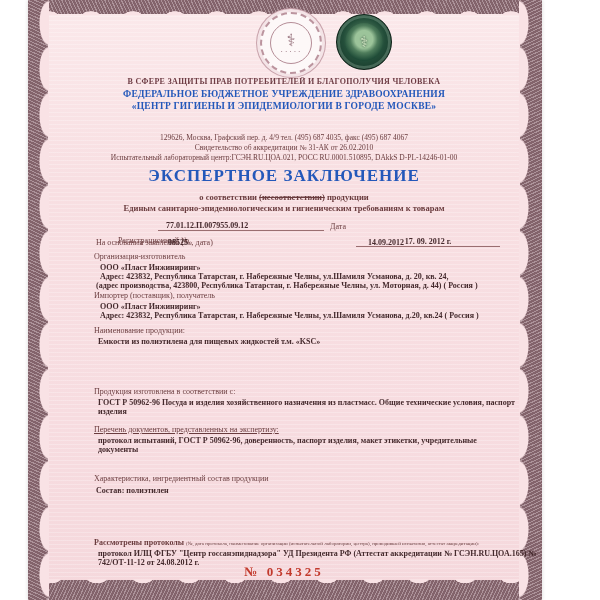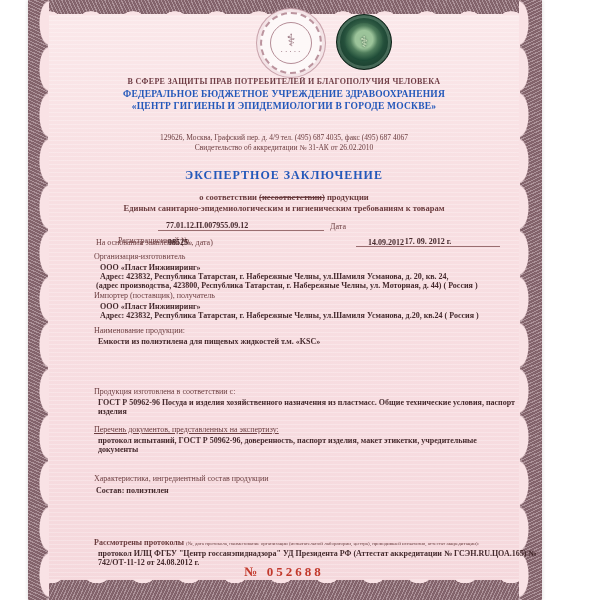--- a/index.html
+++ b/index.html
@@ -54,21 +54,21 @@
   
   .t{position:absolute;color:#6a3c3e;font-size:8px;line-height:9px;white-space:nowrap;}
   .wrap{white-space:normal;}
   .center{left:20px;right:22px;text-align:center;}
   .bold{font-weight:bold;}
   .blue{color:#2458ba;}
   .maroonhead{color:#6d3c44;font-weight:bold;letter-spacing:.3px;}
   .small{font-size:7.5px;}
   .tiny{font-size:5px;letter-spacing:0;}
   .value{color:#452a2d;font-weight:bold;}
-  .title{font-size:12px;font-weight:bold;letter-spacing:1px;color:#2458ba;}
+  .title{font-size:17px;font-weight:bold;letter-spacing:1px;color:#2458ba;}
   .strike{text-decoration:line-through;}
   .uline{border-bottom:1px solid #9a6e70;display:inline-block;}
   .serial{color:#c2392c;font-weight:bold;font-size:13px;letter-spacing:3px;
     font-family:"Liberation Serif","DejaVu Serif",serif;}
 </style>
 </head>
 <body>
 
 <div class="scan">
   <div class="certificate">
@@ -95,20 +95,21 @@
     <div class="seal-right">
       <span class="glyph">⚕</span>
     </div>
 
     <div class="t center maroonhead" style="top:77px;font-size:8px;">В СФЕРЕ ЗАЩИТЫ ПРАВ ПОТРЕБИТЕЛЕЙ И БЛАГОПОЛУЧИЯ  ЧЕЛОВЕКА</div>
     <div class="t center bold blue" style="top:90px;font-size:9.5px;letter-spacing:.2px;">ФЕДЕРАЛЬНОЕ БЮДЖЕТНОЕ УЧРЕЖДЕНИЕ ЗДРАВООХРАНЕНИЯ</div>
     <div class="t center bold blue" style="top:102px;font-size:9.5px;letter-spacing:.2px;">«ЦЕНТР ГИГИЕНЫ И ЭПИДЕМИОЛОГИИ В ГОРОДЕ МОСКВЕ»</div>
 
     <div class="t center small" style="top:133px;">129626, Москва, Графский пер. д. 4/9 тел. (495) 687 4035, факс (495) 687 4067</div>
     <div class="t center small" style="top:143px;">Свидетельство об аккредитации № 31-АК от 26.02.2010</div>
+    <div class="t center small" style="top:153px;">Испытательный лабораторный центр:ГСЭН.RU.ЦОА.021, РОСС RU.0001.510895, DAkkS D-PL-14246-01-00</div>
 
     <div class="t center title" style="top:171px;">ЭКСПЕРТНОЕ ЗАКЛЮЧЕНИЕ</div>
     <div class="t center bold" style="top:193px;font-size:8.5px;">
       <span>о соответствии </span><span class="strike">(несоответствии)</span><span> продукции</span>
     </div>
     <div class="t center bold" style="top:204px;font-size:8.5px;">Единым санитарно-эпидемиологическим и гигиеническим требованиям к товарам</div>
 
     <div class="t" style="top:236px;left:90px;">Регистрационный №</div>
     <div class="t value" style="top:221px;left:130px;"><span class="uline" style="min-width:150px;padding:0 8px;">77.01.12.П.007955.09.12</span></div>
     <div class="t" style="top:222px;left:302px;">Дата</div>
@@ -138,16 +139,16 @@
 
     <div class="t" style="top:474px;left:66px;">Характеристика, ингредиентный состав продукции</div>
     <div class="t value" style="top:486px;left:68px;">Состав: полиэтилен</div>
 
     <div class="t" style="top:538px;left:66px;width:440px;white-space:normal;">
       <span style="font-weight:bold;">Рассмотрены протоколы</span>
       <span class="tiny">(№, дата протокола, наименование организации (испытательной лаборатории, центра), проводившей испытания, аттестат аккредитации):</span>
     </div>
     <div class="t value wrap" style="top:549px;left:70px;width:445px;font-weight:bold;">протокол ИЛЦ ФГБУ "Центр госсанэпиднадзора" УД Президента РФ (Аттестат аккредитации № ГСЭН.RU.ЦОА.165) № 742/ОТ-11-12 от 24.08.2012 г.</div>
 
-    <div class="t center serial" style="top:567px;">№ 052688</div>
+    <div class="t center serial" style="top:567px;">№ 034325</div>
 
   </div>
 </div>
 
 </body></html>

